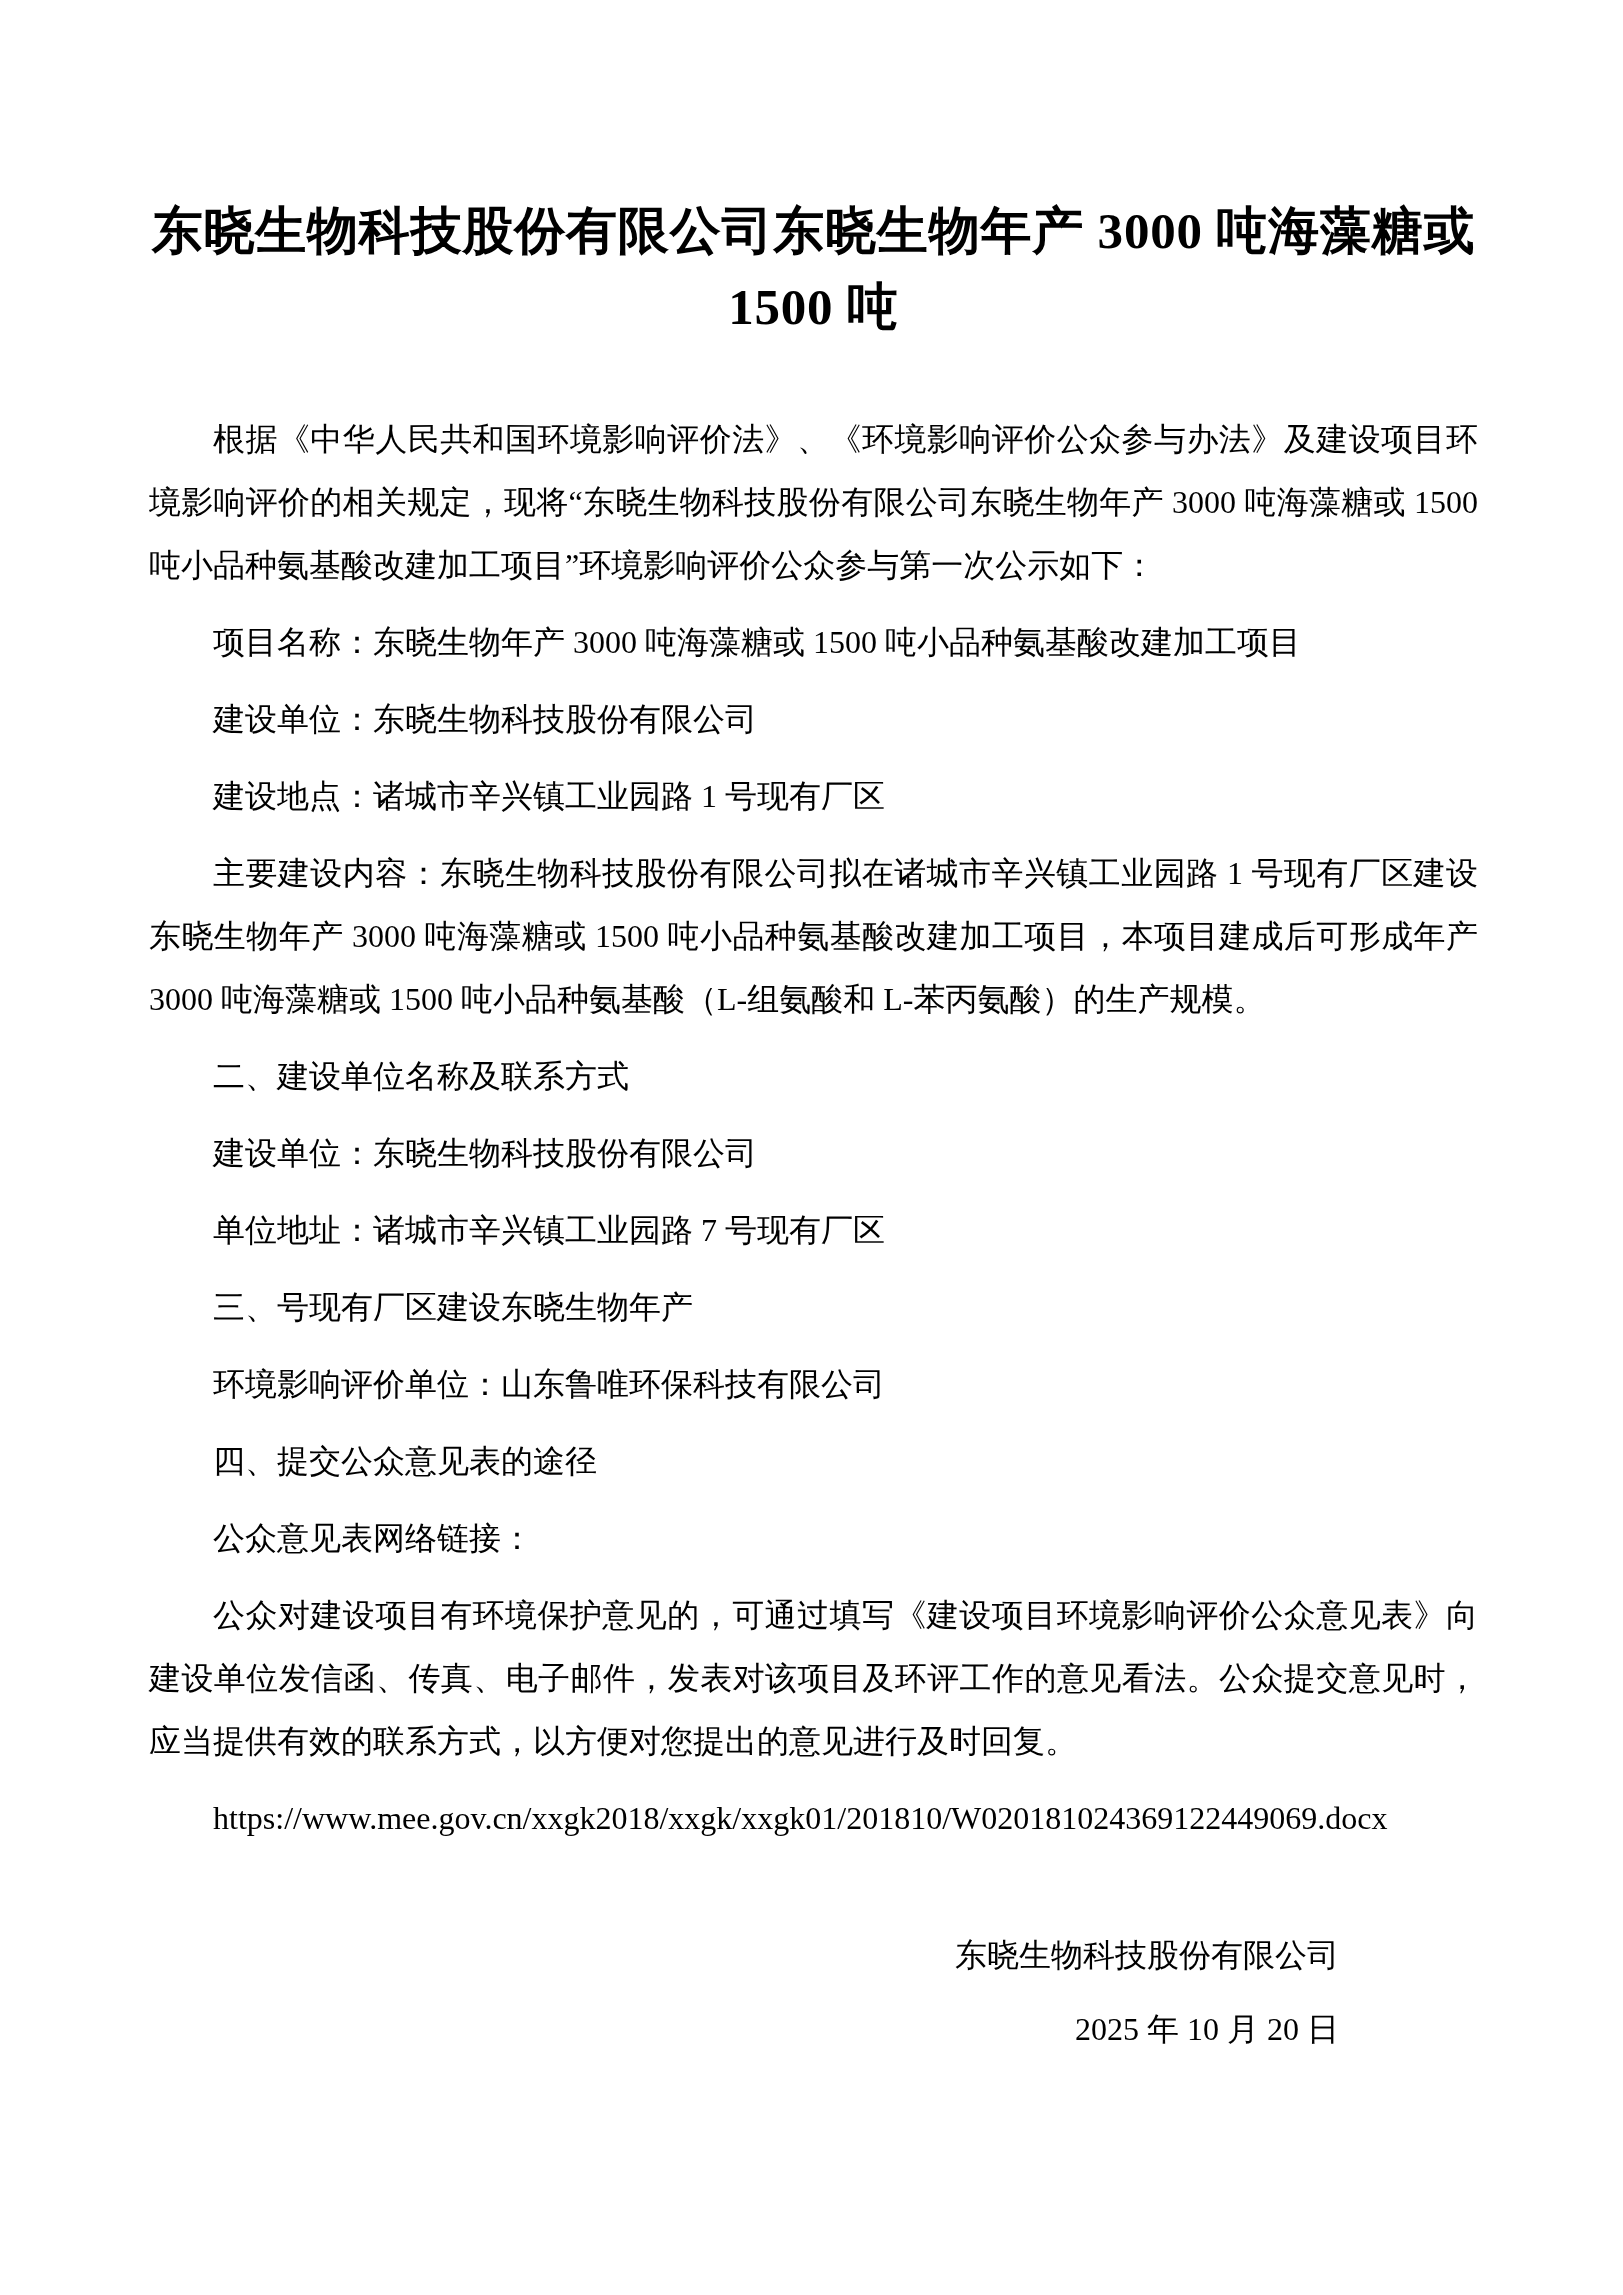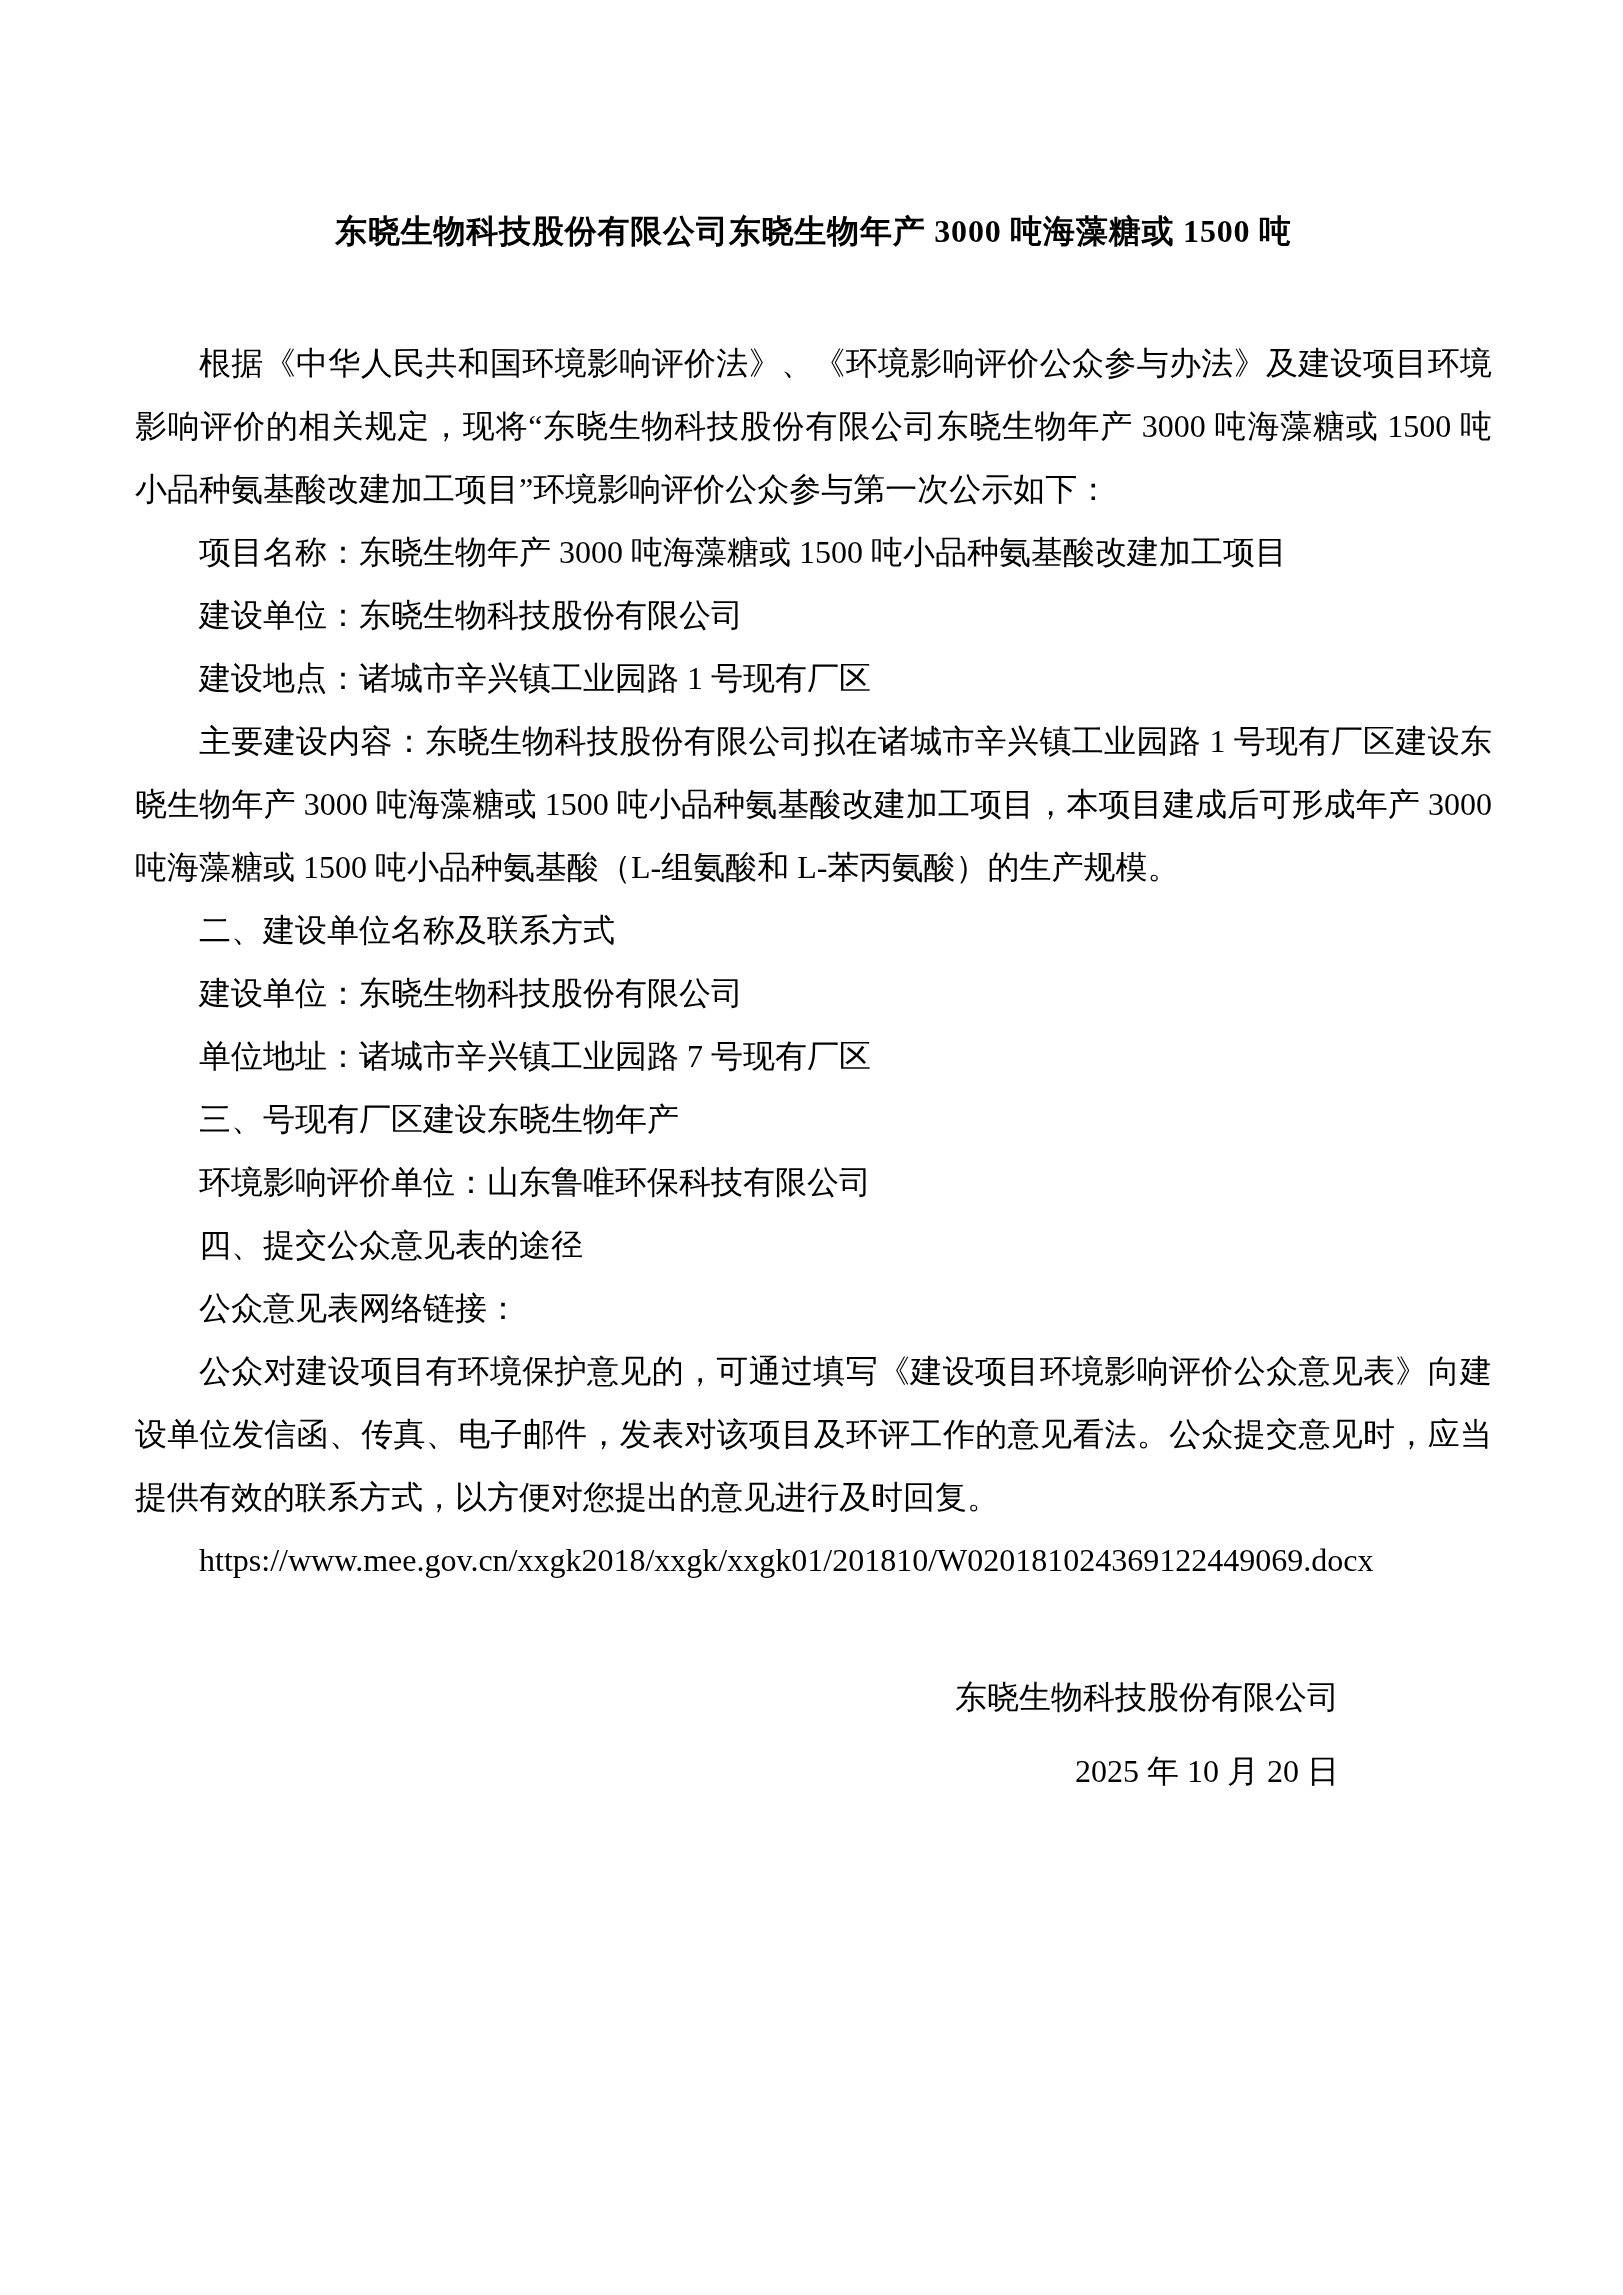--- a/index.html
+++ b/index.html
@@ -12,34 +12,34 @@
     color: #000000;
   }
   .page {
     width: 1623px;
     height: 2295px;
     background: #ffffff;
     padding: 193px 131px 0 135px;
     overflow: hidden;
   }
   .doc-title {
-    font-size: 32px;
+    font-size: 51px;
     font-weight: bold;
     text-align: center;
     line-height: 76px;
     letter-spacing: 0.8px;
   }
   .doc-body {
     margin-top: 63px;
     font-size: 32px;
     line-height: 63px;
     text-align: justify;
   }
   .doc-body p {
-    margin: 0;
+    margin: 14px;
     text-indent: 64px;
     word-break: break-all;
   }
   .signature {
     margin-top: 72px;
     text-align: right;
     padding-right: 145px;
     font-size: 32px;
     line-height: 66px;
   }

